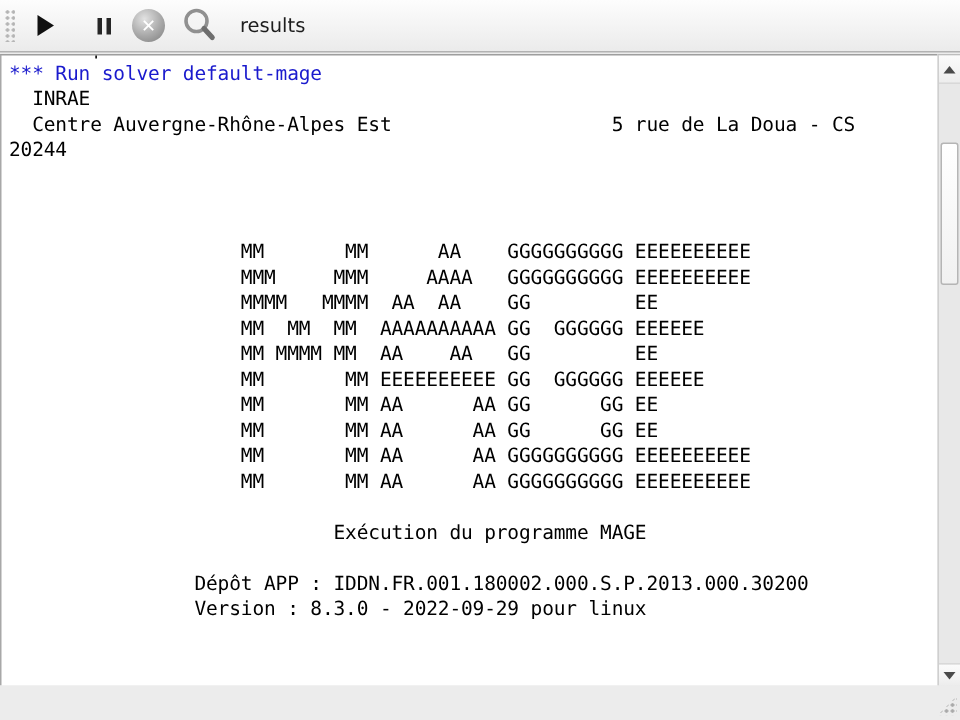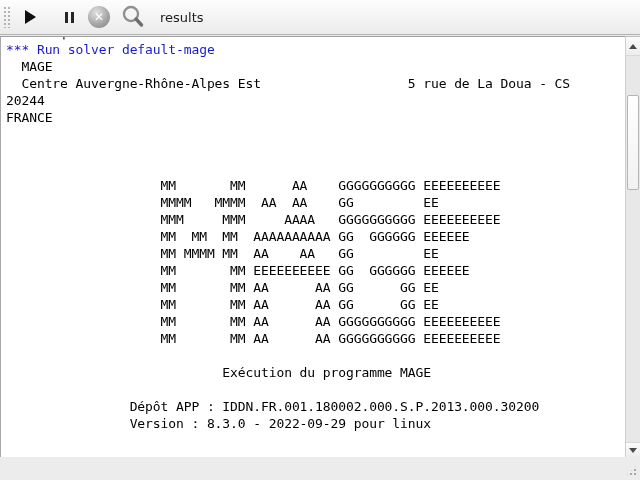--- a/index.html
+++ b/index.html
@@ -78,30 +78,29 @@
         <line x1="16" y1="15" x2="21.5" y2="21" stroke="#6e6e6e" stroke-width="3.4" stroke-linecap="round"></line>
       </svg>
     </button>
     <div class="tab-label">results</div>
   </div>
 
   <div class="content">
     <div class="console" id="console">
         <div class="ln" style="margin-top: -13px;">       |</div>
         <div class="ln blue">*** Run solver default-mage</div>
-        <div class="ln">  MAGE</div>
+        <div class="ln">  INRAE</div>
         <div class="ln">  Centre Auvergne-Rhône-Alpes Est                   5 rue de La Doua - CS</div>
         <div class="ln">20244</div>
-        <div class="ln">FRANCE</div>
         <div class="ln"></div>
         <div class="ln"></div>
         <div class="ln"></div>
         <div class="ln">                    MM       MM      AA    GGGGGGGGGG EEEEEEEEEE</div>
+        <div class="ln">                    MMM     MMM     AAAA   GGGGGGGGGG EEEEEEEEEE</div>
         <div class="ln">                    MMMM   MMMM  AA  AA    GG         EE</div>
-        <div class="ln">                    MMM     MMM     AAAA   GGGGGGGGGG EEEEEEEEEE</div>
         <div class="ln">                    MM  MM  MM  AAAAAAAAAA GG  GGGGGG EEEEEE</div>
         <div class="ln">                    MM MMMM MM  AA    AA   GG         EE</div>
         <div class="ln">                    MM       MM EEEEEEEEEE GG  GGGGGG EEEEEE</div>
         <div class="ln">                    MM       MM AA      AA GG      GG EE</div>
         <div class="ln">                    MM       MM AA      AA GG      GG EE</div>
         <div class="ln">                    MM       MM AA      AA GGGGGGGGGG EEEEEEEEEE</div>
         <div class="ln">                    MM       MM AA      AA GGGGGGGGGG EEEEEEEEEE</div>
         <div class="ln"></div>
         <div class="ln">                            Exécution du programme MAGE</div>
         <div class="ln"></div>

